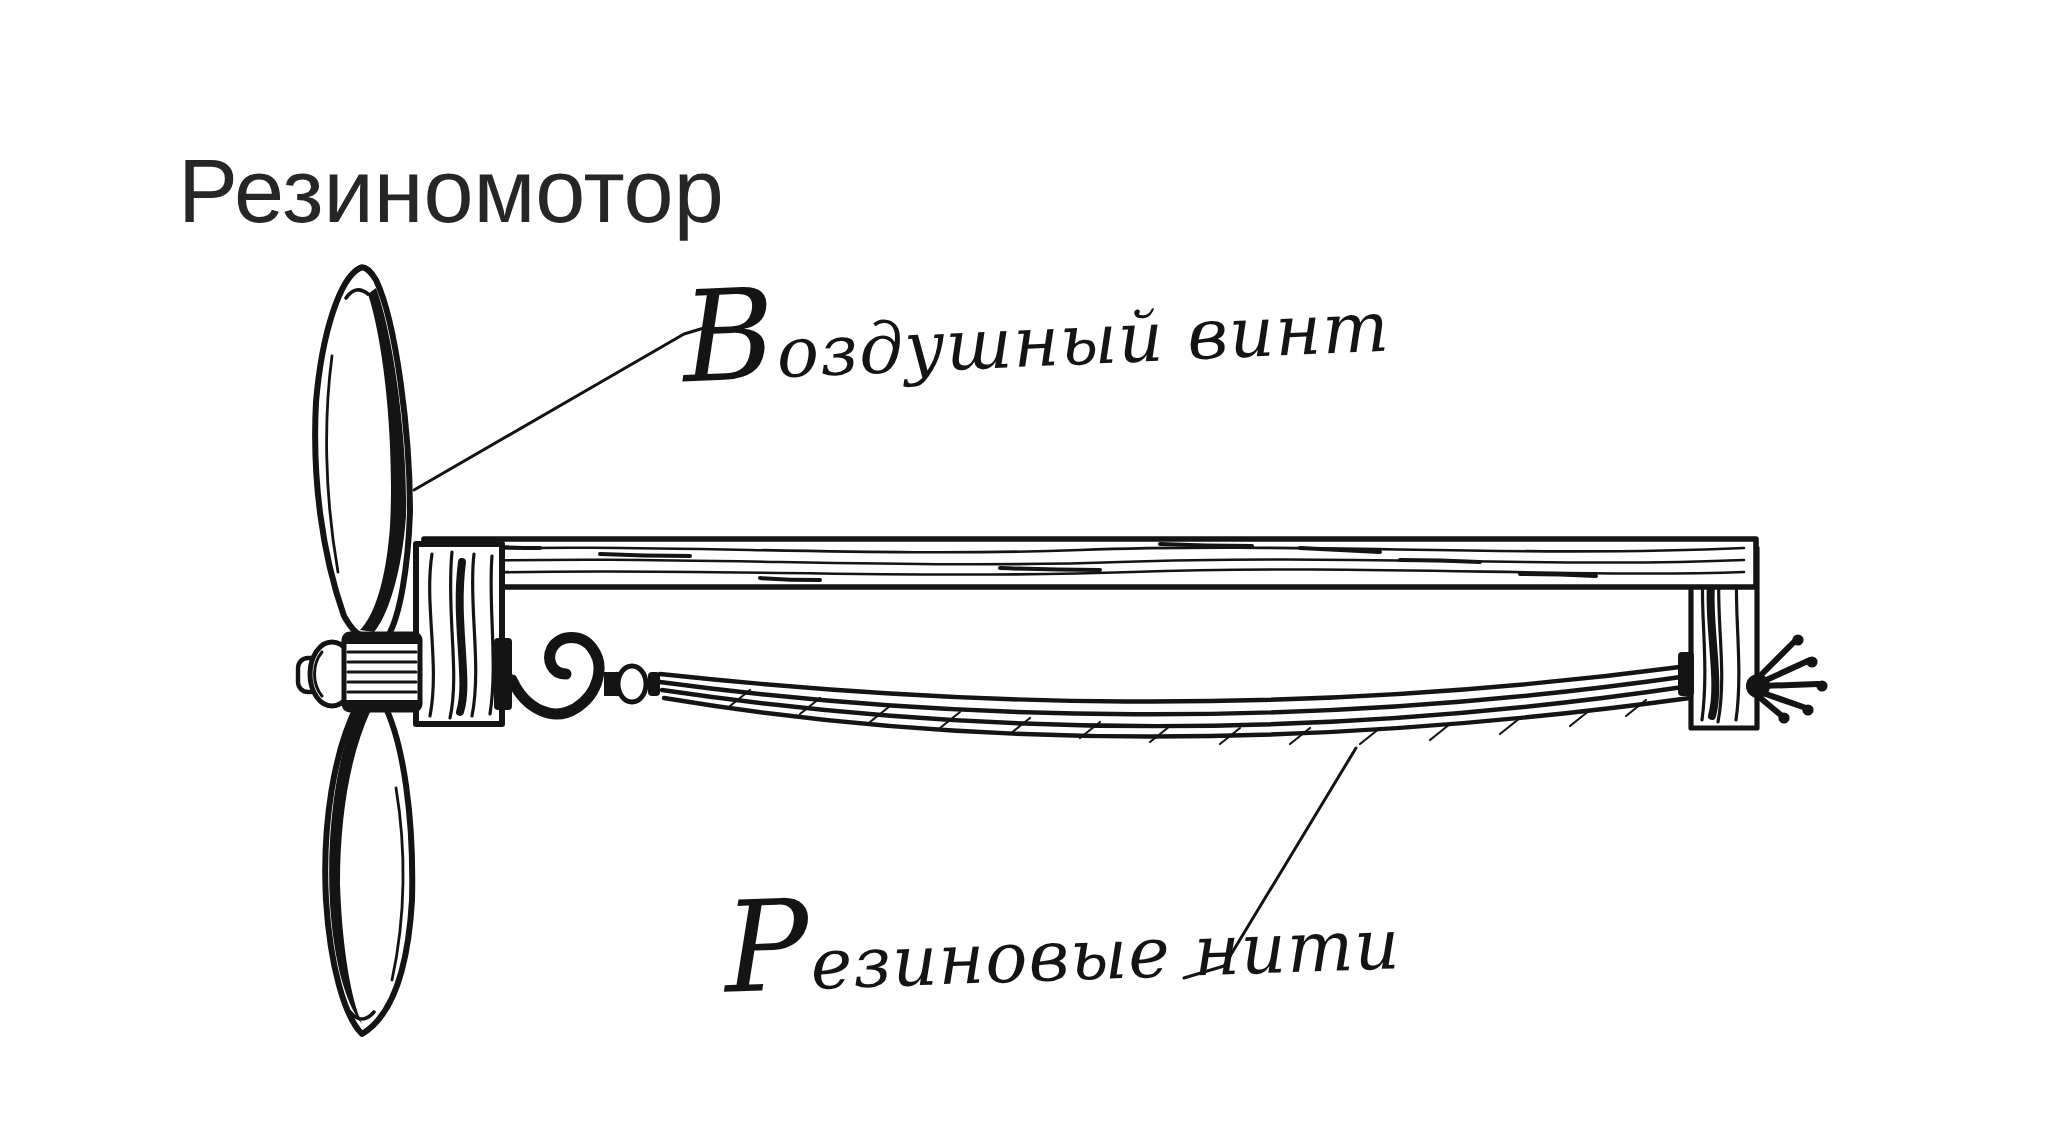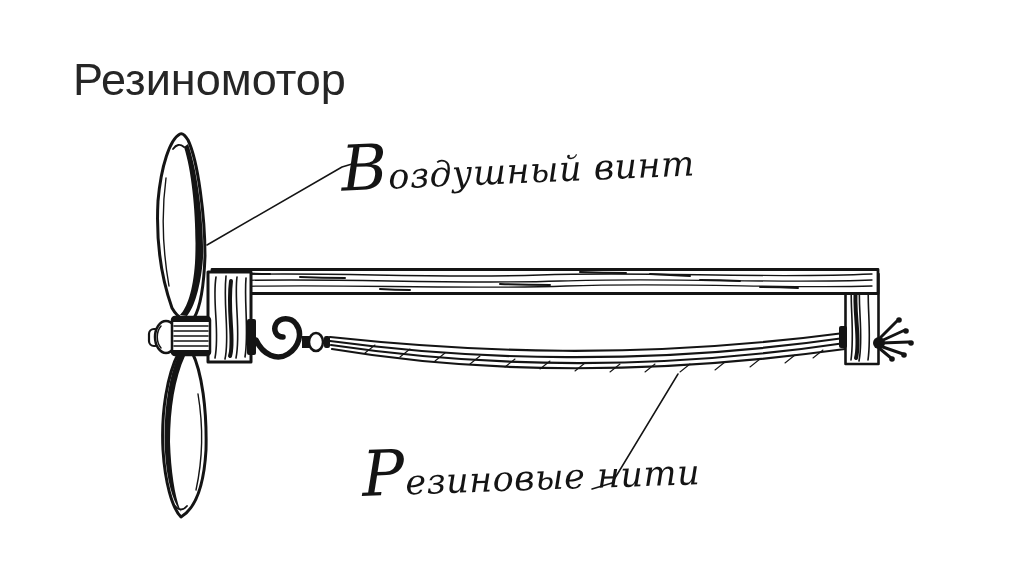--- a/index.html
+++ b/index.html
@@ -3,21 +3,21 @@
 <meta charset="utf-8">
 <style>
   html,body{margin:0;padding:0;}
   body{
     width:1024px;height:574px;position:relative;overflow:hidden;
     background:#ffffff;
     font-family:"Liberation Sans",sans-serif;
   }
   .stage{position:absolute;inset:0;}
   .slide-title{
-    position:absolute;left:73px;top:54px;margin:0;
+    position:absolute;left:73px;top:54px;margin:16px;
     font-family:"Liberation Sans",sans-serif;
     font-weight:400;font-size:45px;letter-spacing:0px;
     color:#262626;white-space:nowrap;
   }
   .figure-svg{position:absolute;left:0;top:0;}
   .callout{
     position:absolute;white-space:nowrap;line-height:1.02;
     font-family:"DejaVu Serif",serif;font-style:italic;
     font-size:35px;color:#141414;letter-spacing:0.5px;
   }

